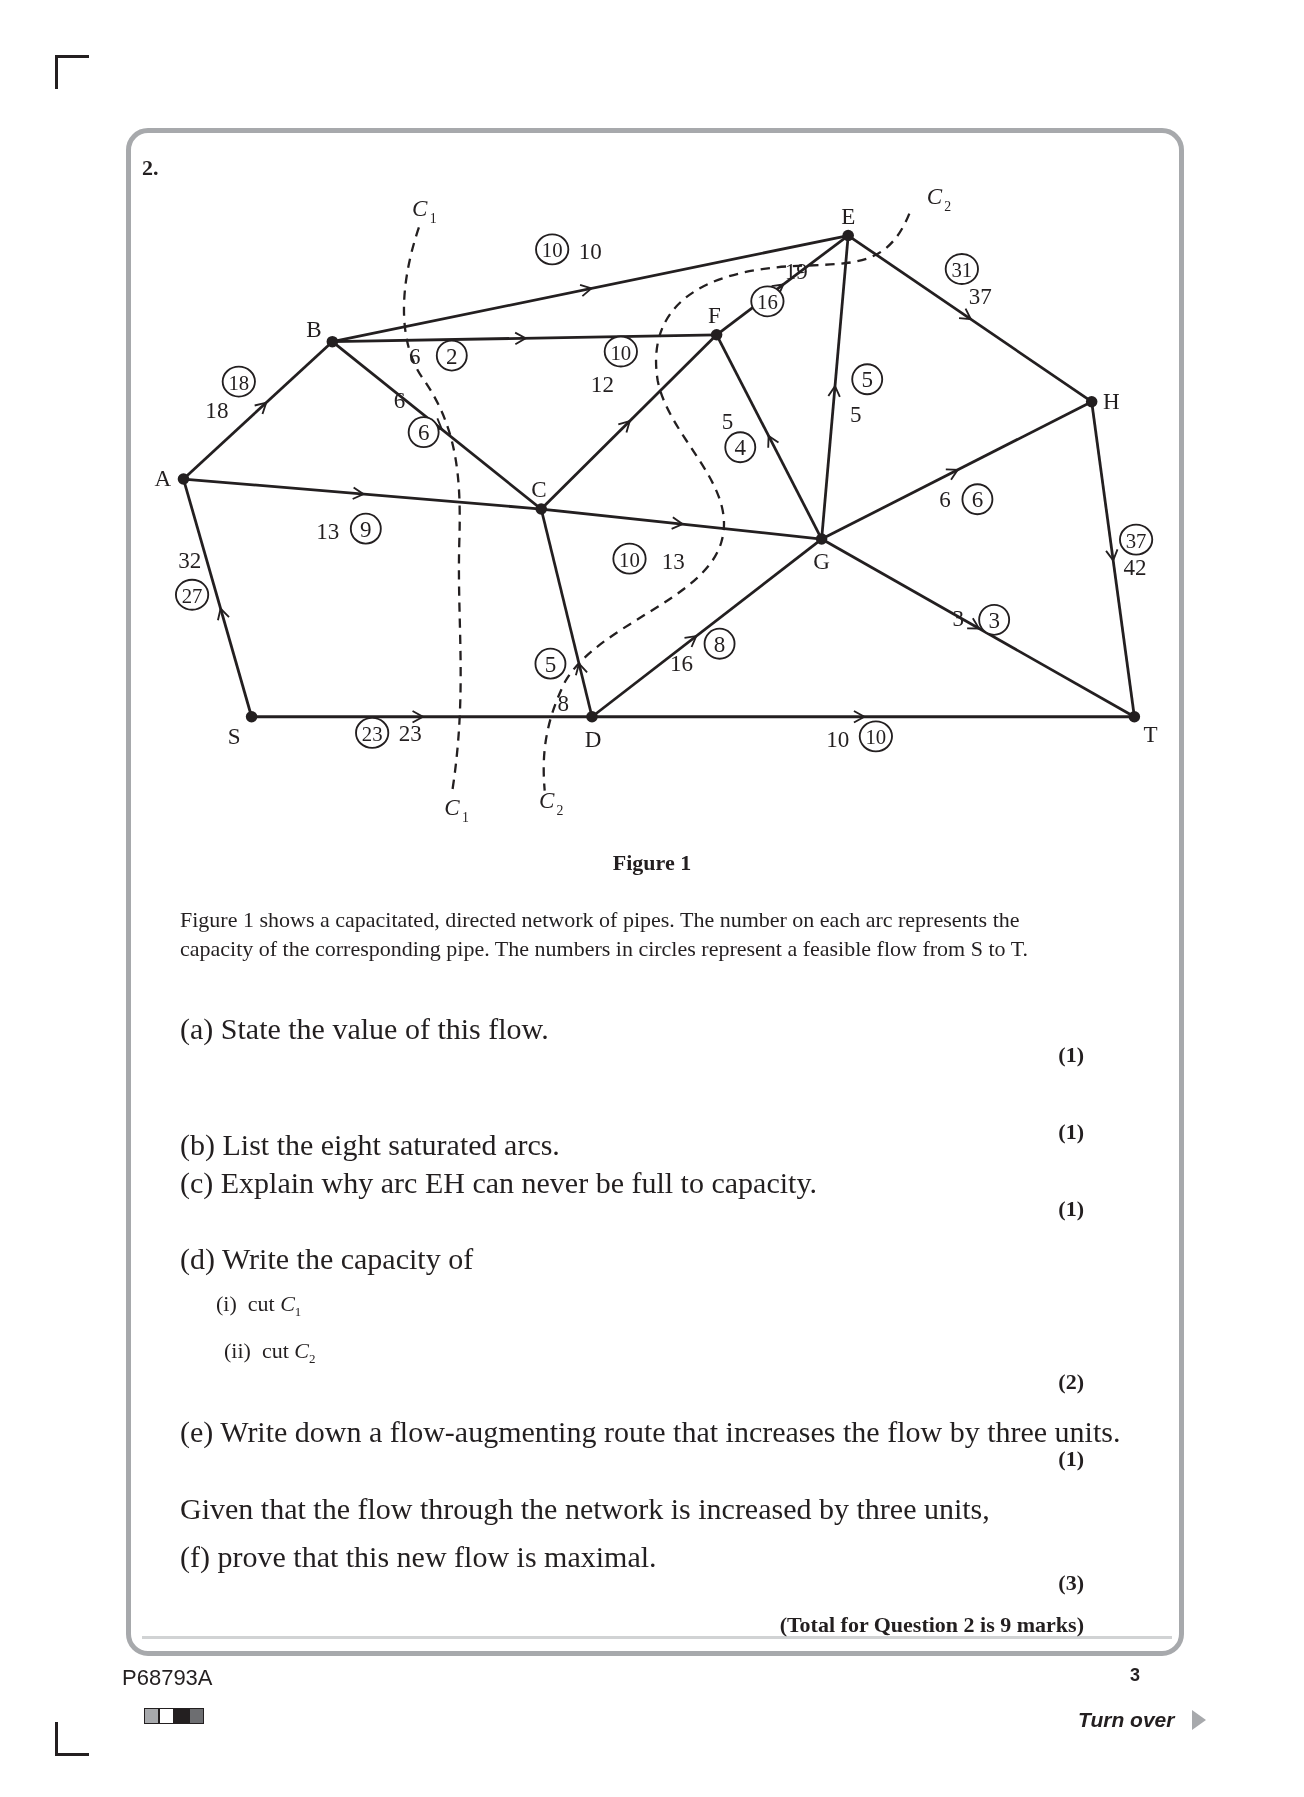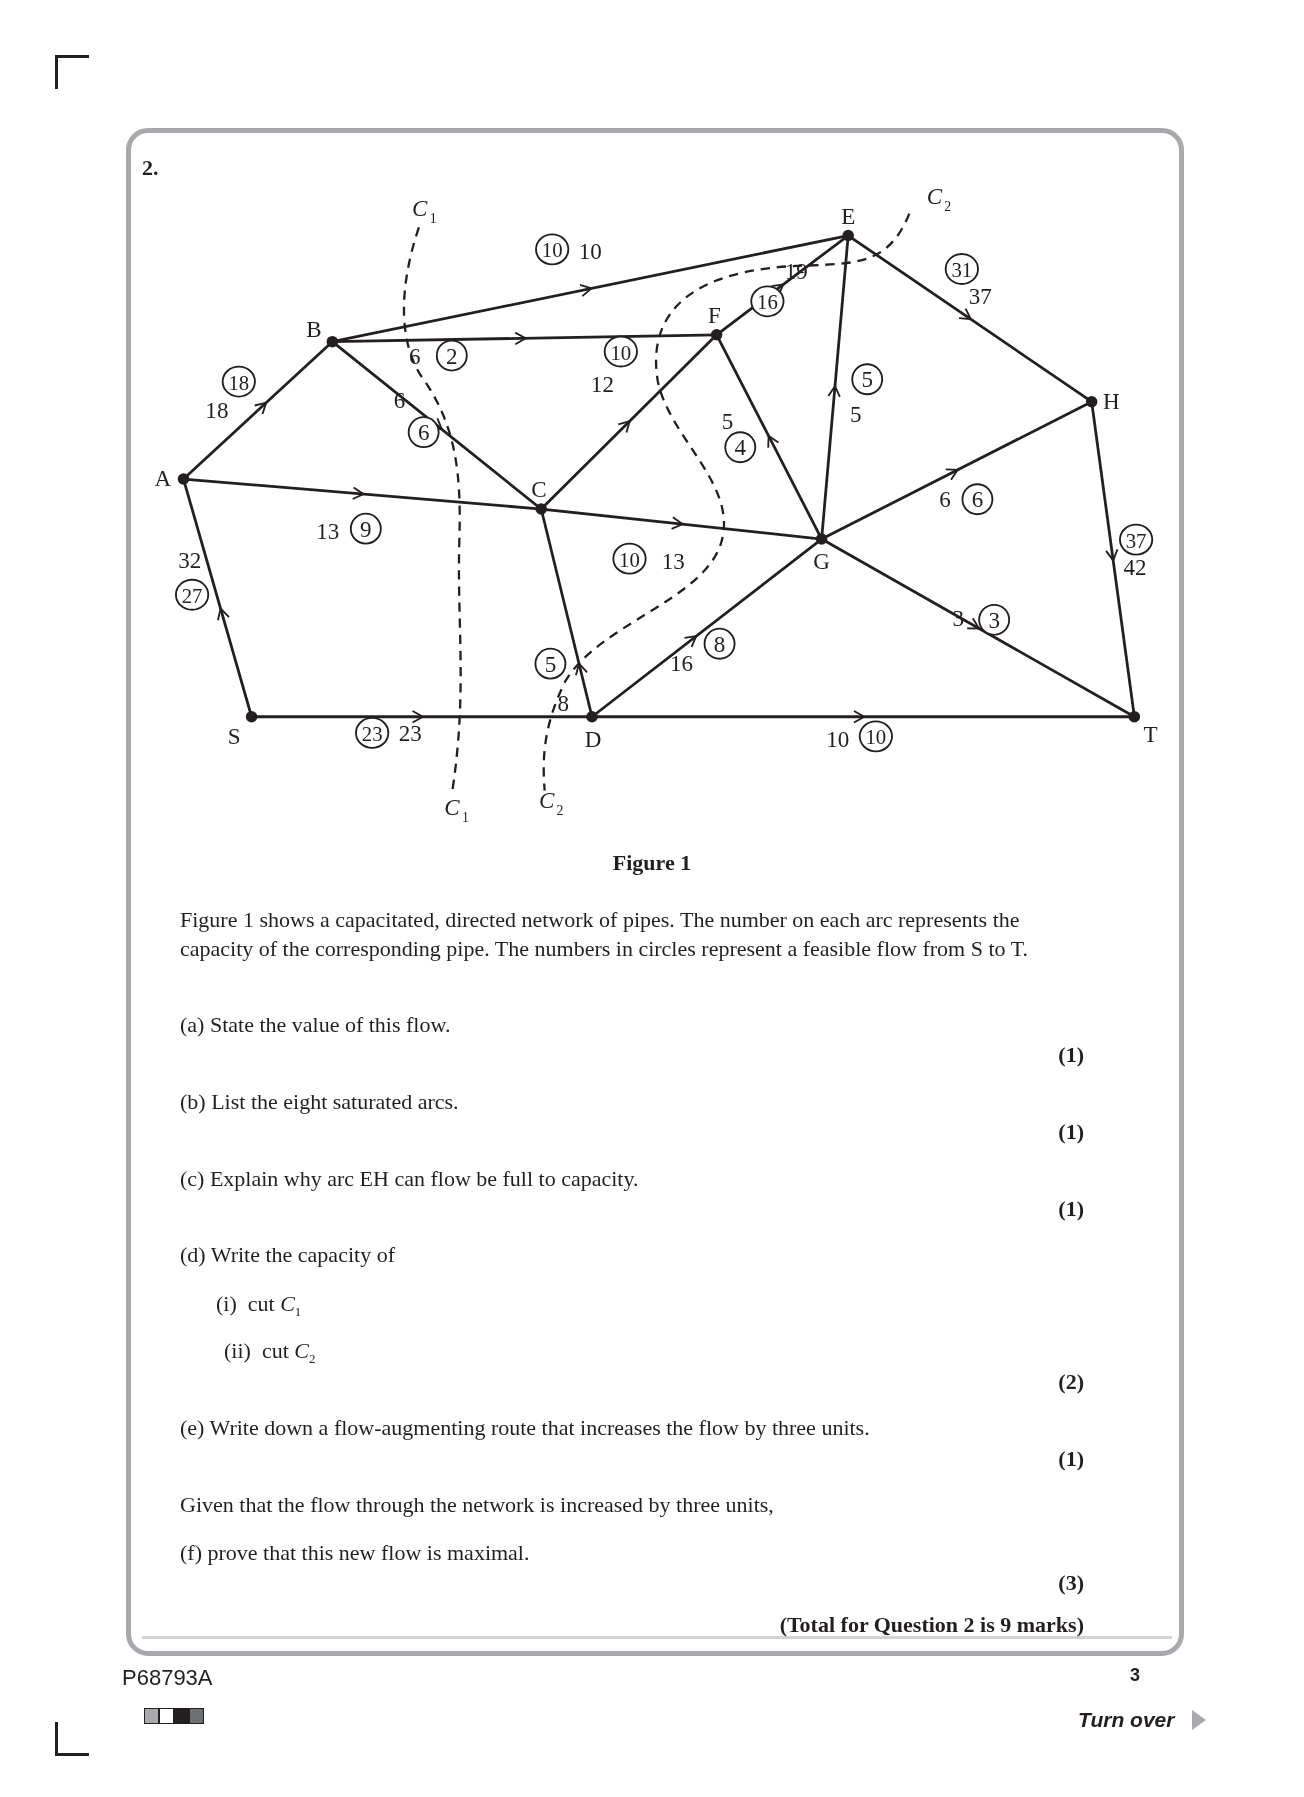--- a/index.html
+++ b/index.html
@@ -7,21 +7,21 @@
          font-family:"Liberation Serif", "DejaVu Serif", serif; color:#231f20; }
   .corner { position:absolute; background:#231f20; }
   .frame { position:absolute; left:126px; top:128px; width:1058px; height:1528px;
            border:5px solid #a7a9ac; border-radius:22px; box-sizing:border-box; }
   .frame-rule { position:absolute; left:142px; top:1636px; width:1030px; height:3px; background:#d1d3d4; }
   .qnum { position:absolute; left:142px; top:155px; font-size:22px; font-weight:bold; }
   svg.fig { position:absolute; left:0; top:0; }
   .fig-caption { position:absolute; left:0; width:1304px; top:850px; text-align:center;
                  font-size:22px; font-weight:bold; }
   .para { position:absolute; left:180px; top:906px; width:880px; font-size:22px; line-height:28.5px; }
-  .part { position:absolute; left:180px; font-size:22px; }
+  .part { position:absolute; left:180px; font-size:30px; }
   .subpart { position:absolute; font-size:22px; }
   .marks { position:absolute; right:220px; font-size:22px; font-weight:bold; }
   .total { position:absolute; right:220px; top:1612px; font-size:22px; font-weight:bold; }
   .footer-code { position:absolute; left:122px; top:1665px; font-family:"Liberation Sans","DejaVu Sans",sans-serif; font-size:22px; }
   .footer-page { position:absolute; left:1130px; top:1665px; font-family:"Liberation Sans","DejaVu Sans",sans-serif; font-size:18px; font-weight:bold; }
   .barcode { position:absolute; left:144px; top:1708px; display:flex; gap:0; }
   .barcode span { display:block; width:15px; height:16px; border:1px solid #231f20; box-sizing:border-box; }
   .turnover { position:absolute; left:1078px; top:1708px; font-family:"Liberation Sans","DejaVu Sans",sans-serif;
               font-size:21px; font-style:italic; font-weight:bold; color:#231f20; display:flex; align-items:center; gap:18px; }
   .turnover .tri { width:0; height:0; border-top:10px solid transparent; border-bottom:10px solid transparent; border-left:14px solid #a7a9ac; }
@@ -281,29 +281,29 @@
 <div class="fig-caption">Figure 1</div>
 
 <div class="para">Figure 1 shows a capacitated, directed network of pipes. The number on each arc represents the capacity of the corresponding pipe. The numbers in circles represent a feasible flow from S to T.</div>
 
 <div class="part" style="top:1012px;">
   <span>(a)</span>
   <span>State the value of this flow.</span>
 </div>
 <div class="marks" style="top:1042px;">(1)</div>
 
-<div class="part" style="top:1089px;text-align:center;">
+<div class="part" style="top:1128px;text-align:center;">
   <span>(b)</span>
   <span>List the eight saturated arcs.</span>
 </div>
 <div class="marks" style="top:1119px;">(1)</div>
 
 <div class="part" style="top:1166px;">
   <span>(c)</span>
-  <span>Explain why arc EH can flow be full to capacity.</span>
+  <span>Explain why arc EH can never be full to capacity.</span>
 </div>
 <div class="marks" style="top:1196px;">(1)</div>
 
 <div class="part" style="top:1242px;">
   <span>(d)</span>
   <span>Write the capacity of</span>
 </div>
 <div class="subpart" style="left:216px;top:1291px;">
   <span>(i)</span>&nbsp;
   <span>cut</span>

